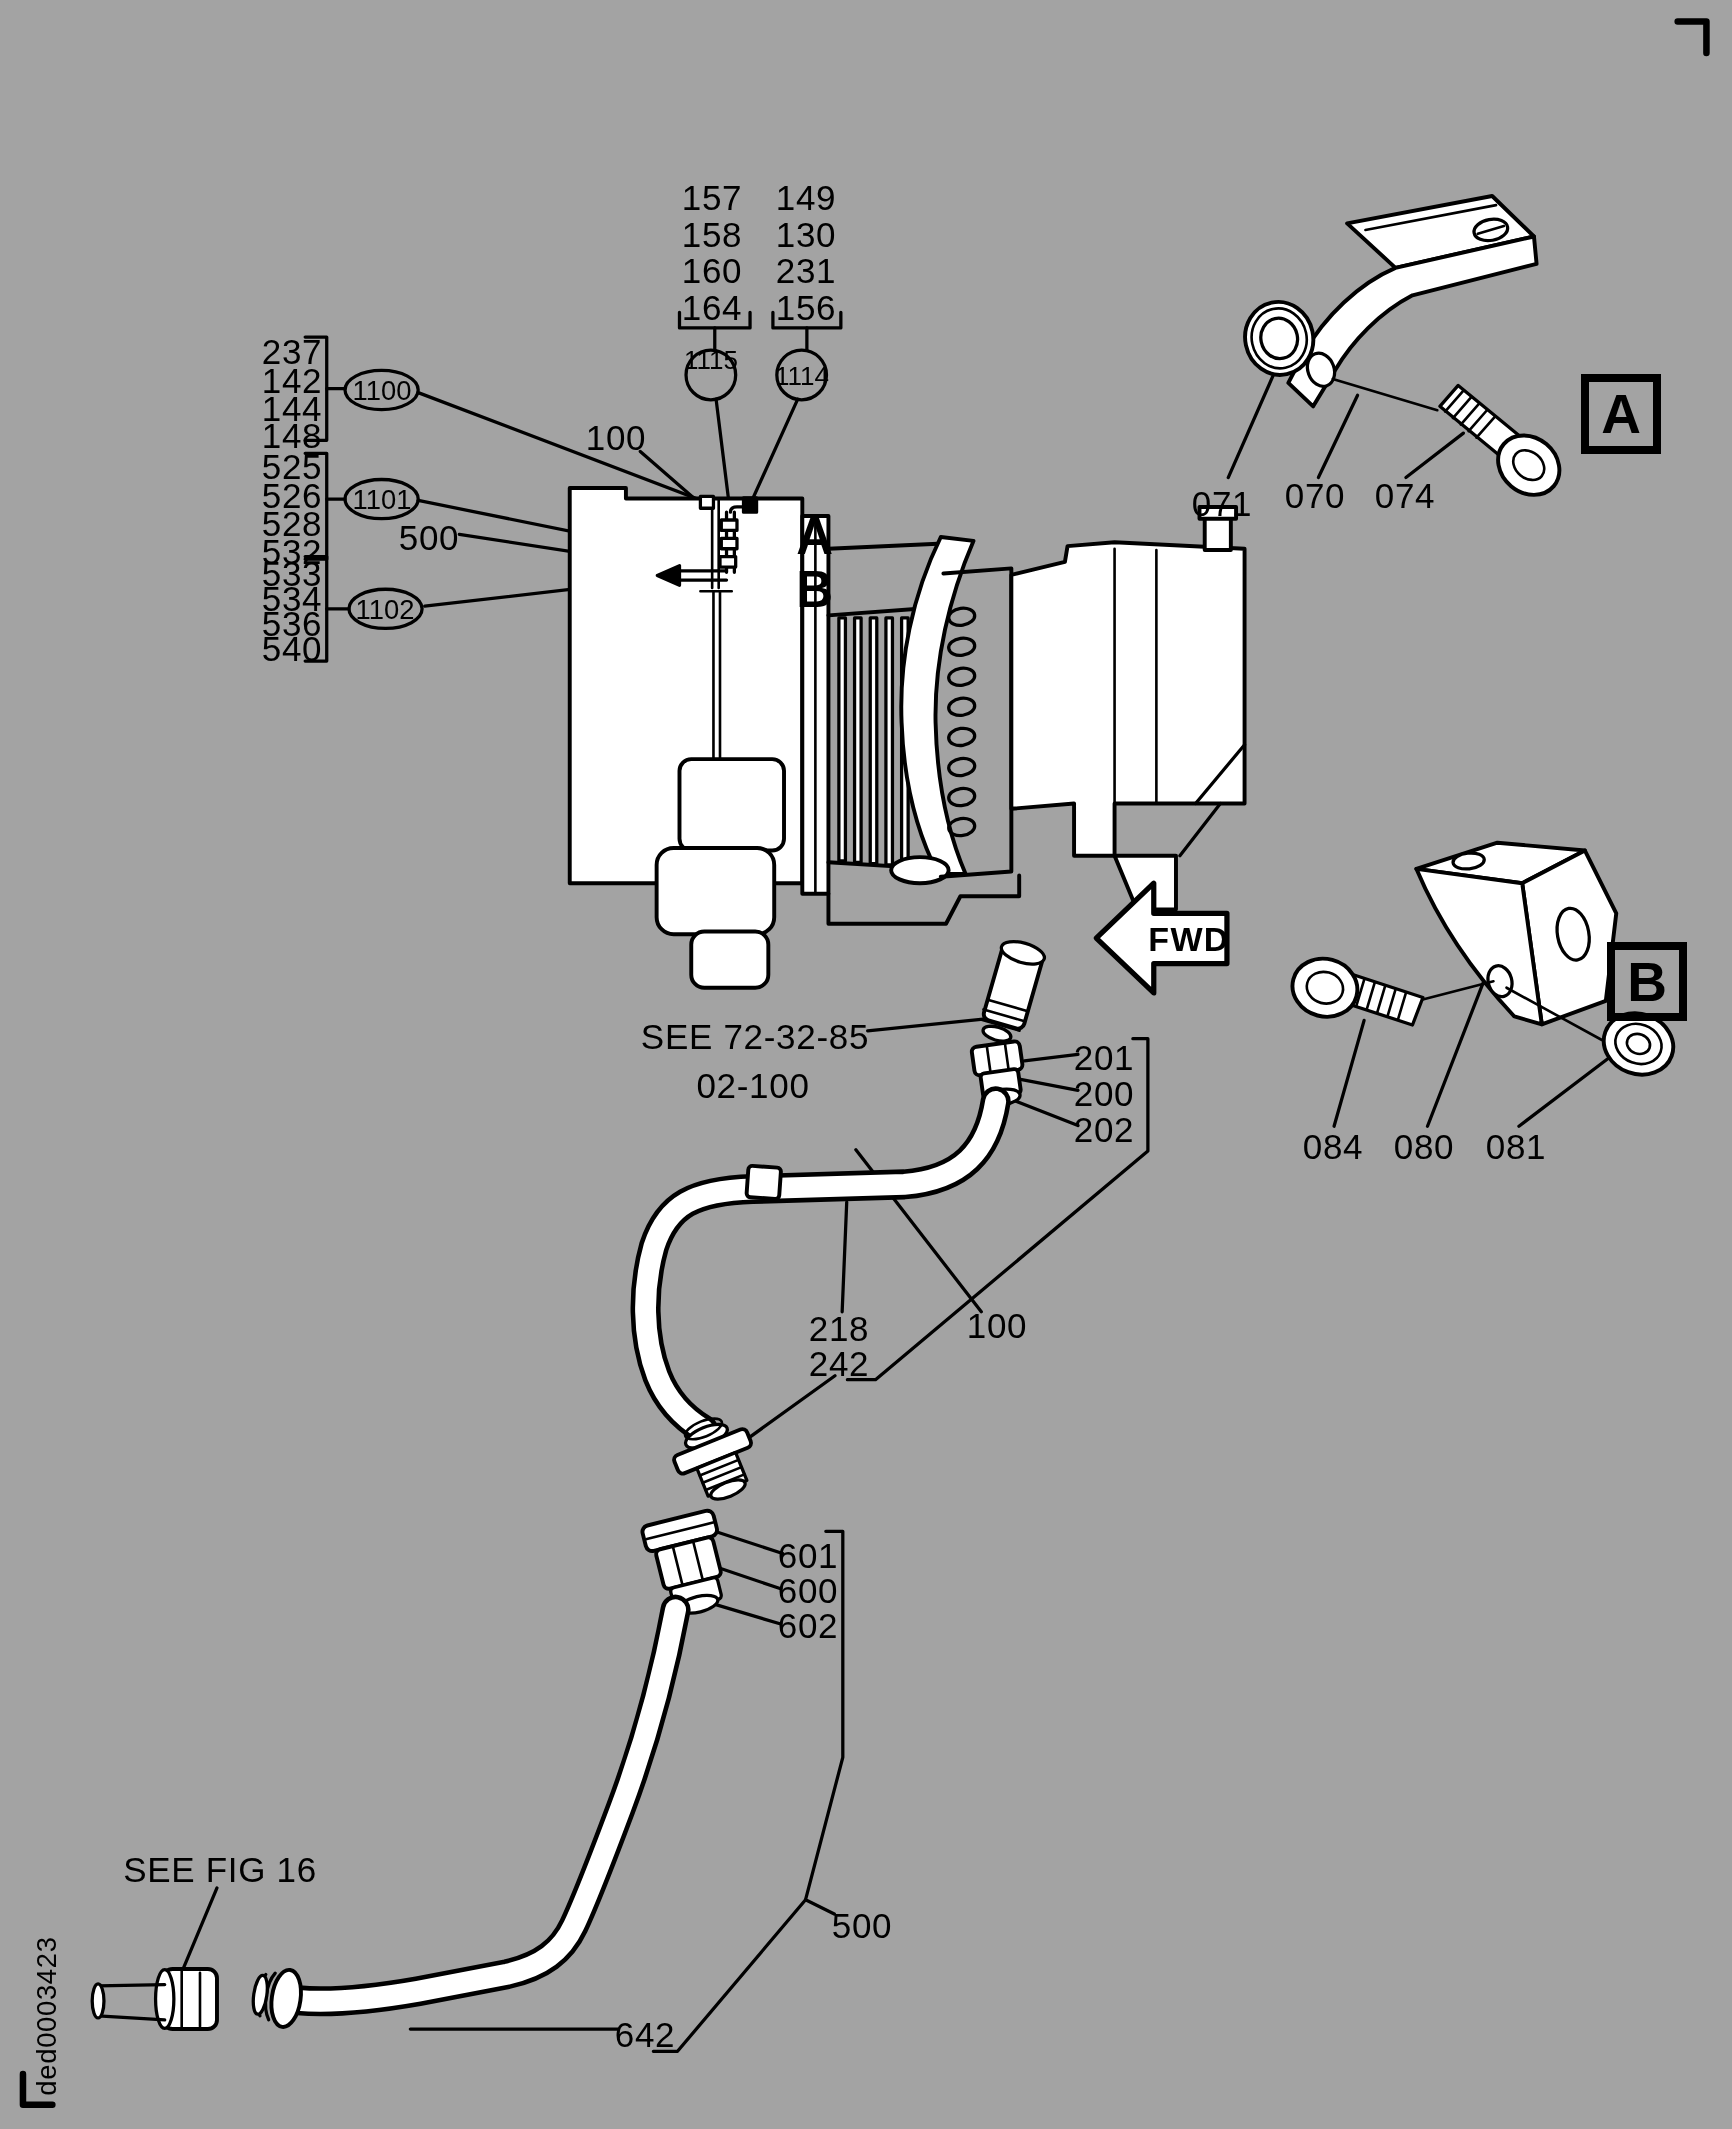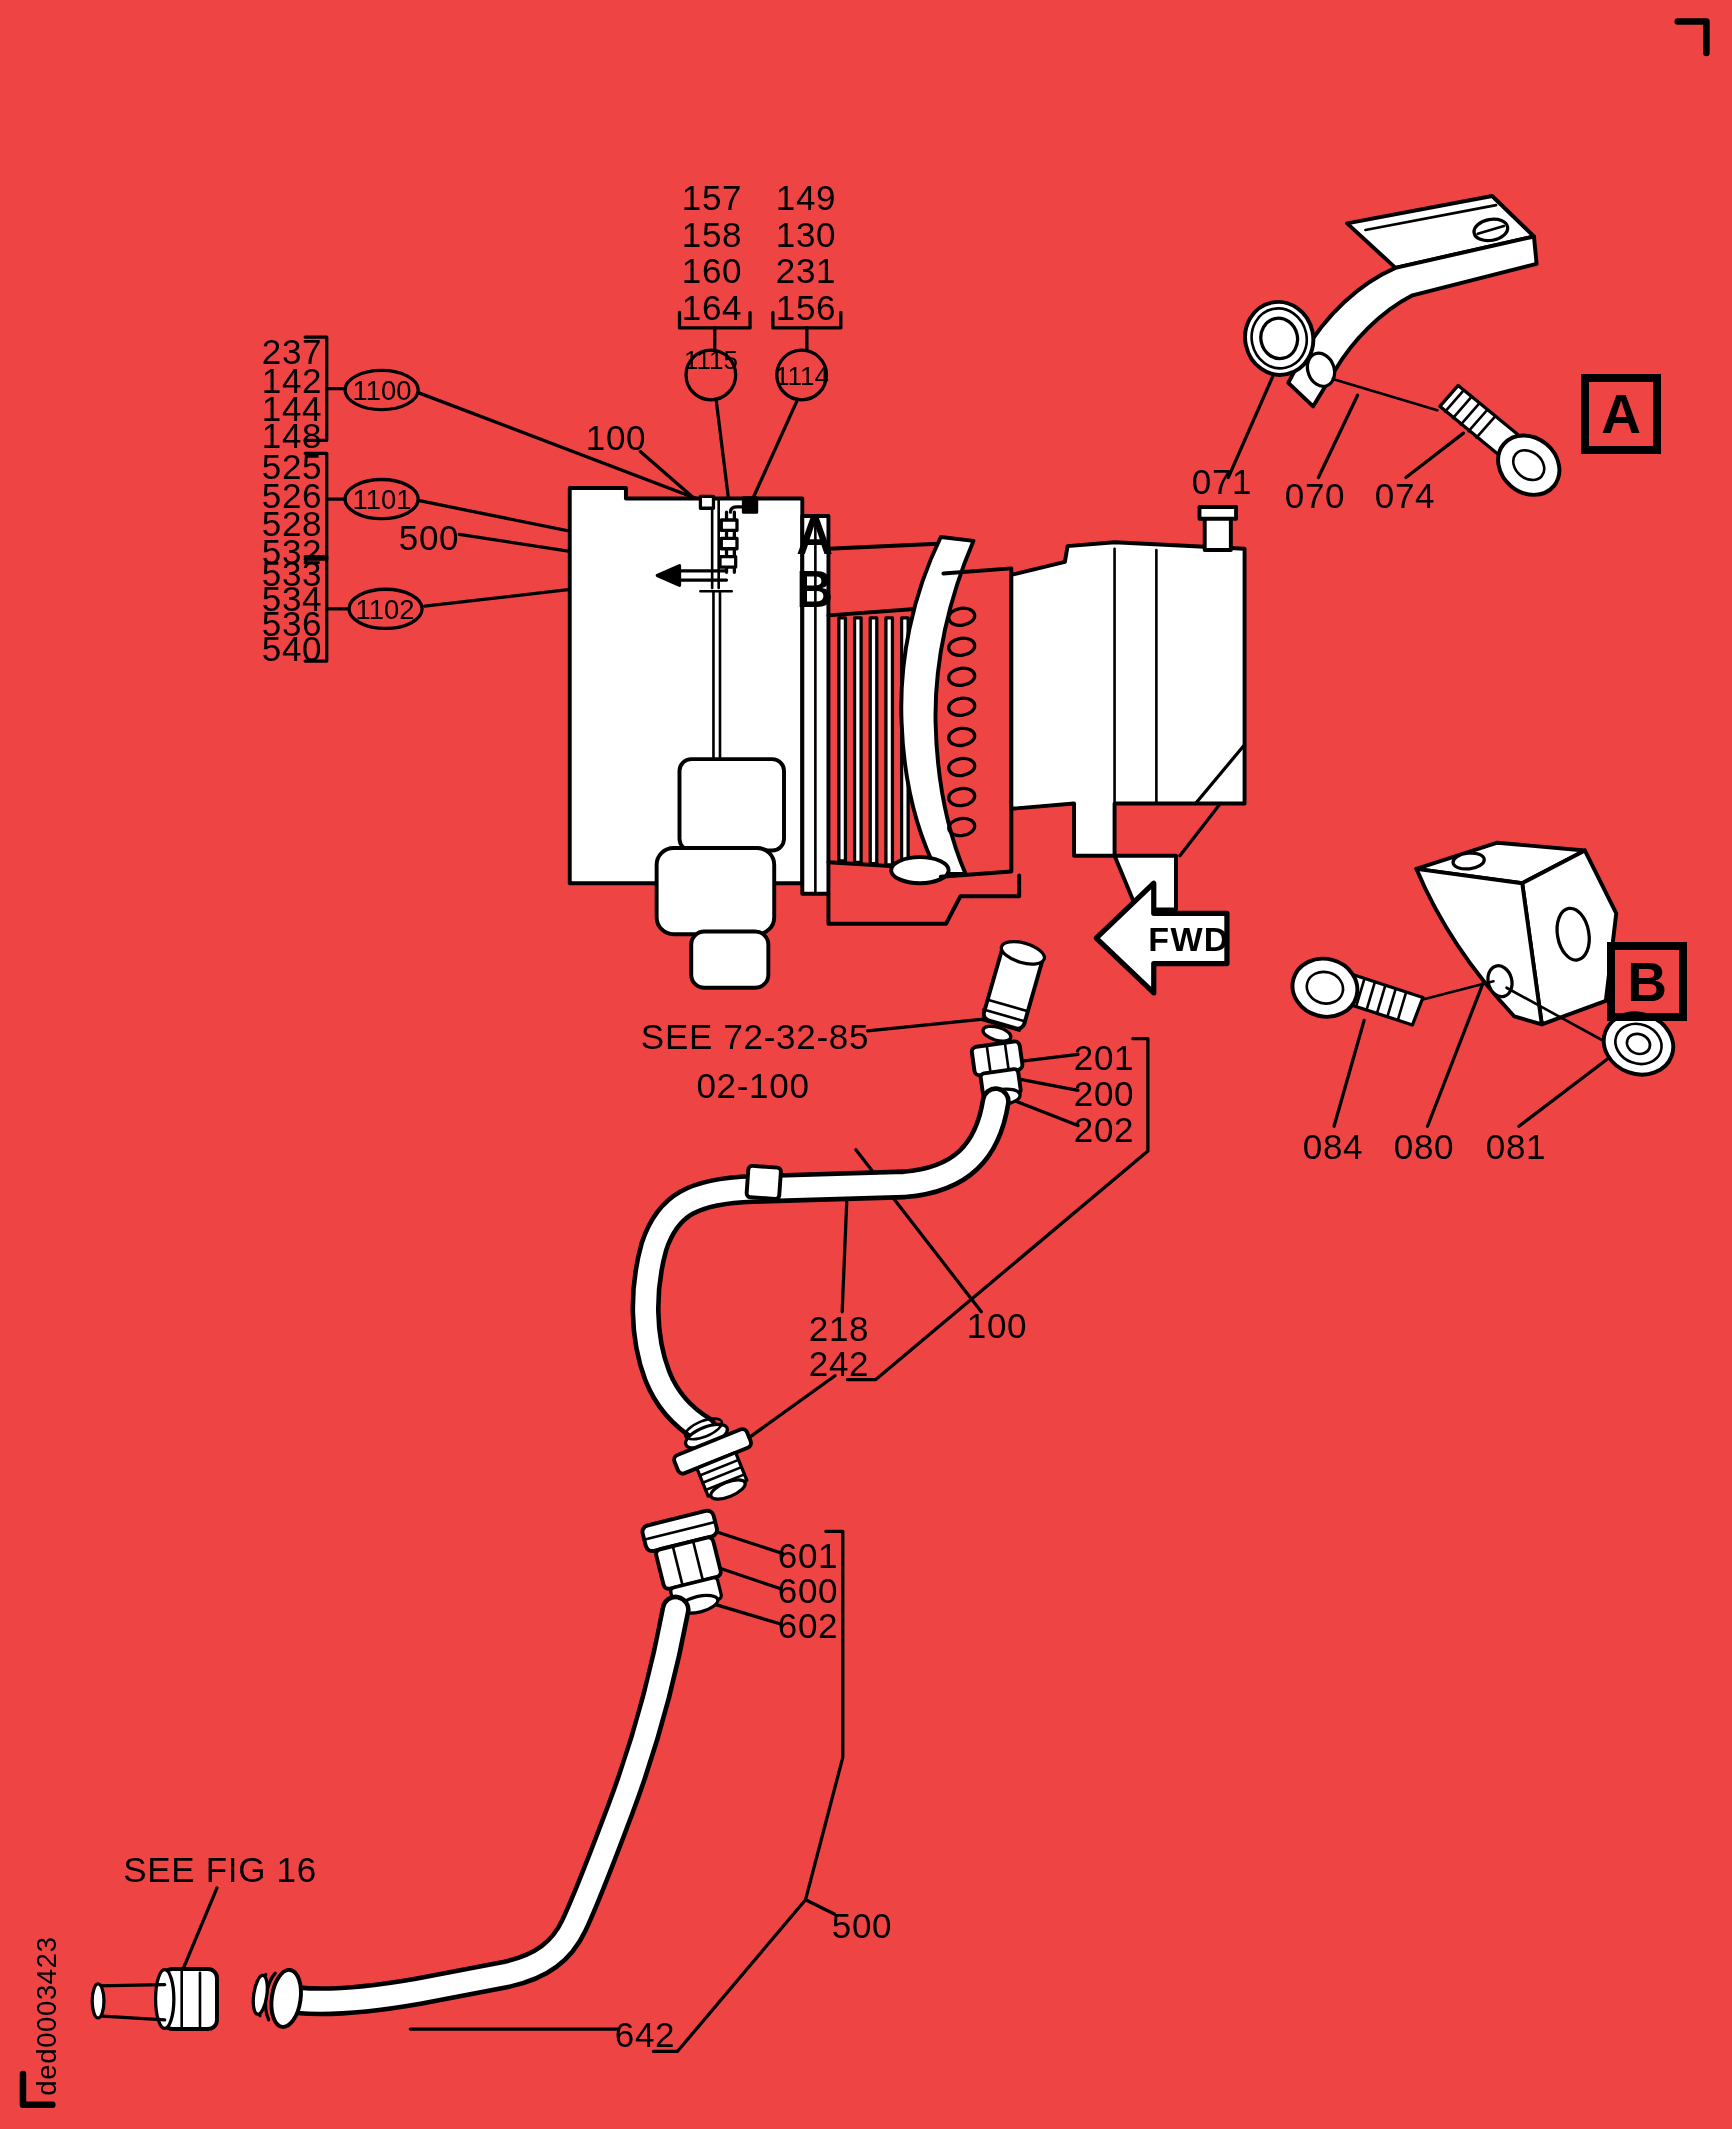--- a/index.html
+++ b/index.html
@@ -1,16 +1,16 @@
 <!DOCTYPE html>
 <html style="font-size:10.5px"><head>
 <meta charset="utf-8">
 <style>
   html,body{margin:0;padding:0;background:#fff;}
-  #canvas{position:relative;width:1732px;height:2129px;background:#ef4444;overflow:hidden;
+  #canvas{position:relative;width:1732px;height:2129px;background:#a3a3a3;overflow:hidden;
           font-family:"Liberation Sans",sans-serif;color:#000;}
   #lineart{position:absolute;left:0;top:0;}
   .lbl{position:absolute;transform:translate(-50%,-50%);font-size:35px;line-height:1;
        white-space:nowrap;letter-spacing:0.7px;}
   .lbl.small{font-size:26px;letter-spacing:0;}
   .lbl.ref{font-size:27.4px;letter-spacing:0;text-align:right;}
   .lbl.big{font-size:51px;font-weight:bold;}
   .lbl.fwd{font-size:34px;font-weight:bold;letter-spacing:1.3px;}
   .detail-box{position:absolute;border:8.5px solid #000;box-sizing:border-box;
        display:flex;align-items:center;justify-content:center;
@@ -285,21 +285,21 @@
 
 <div class="lbl ref" style="left:382px;top:391px">1100</div>
 <div class="lbl ref" style="left:382px;top:500px">1101</div>
 <div class="lbl ref" style="left:385px;top:610px">1102</div>
 
 <div class="lbl" style="left:429px;top:537px">500</div>
 <div class="lbl" style="left:616px;top:437px">100</div>
 <div class="lbl big" style="left:815px;top:536px">A</div>
 <div class="lbl big" style="left:815px;top:589px">B</div>
 
-<div class="lbl" style="left:1222px;top:481px">071</div>
+<div class="lbl" style="left:1222px;top:503px">071</div>
 <div class="lbl" style="left:1315px;top:495px">070</div>
 <div class="lbl" style="left:1405px;top:495px">074</div>
 <div class="detail-box" style="left:1581px;top:374px;width:80px;height:80px">
   <span>A</span>
 </div>
 
 <div class="lbl" style="left:1333px;top:1146px">084</div>
 <div class="lbl" style="left:1424px;top:1146px">080</div>
 <div class="lbl" style="left:1516px;top:1146px">081</div>
 <div class="detail-box" style="left:1607px;top:942px;width:80px;height:79px">

